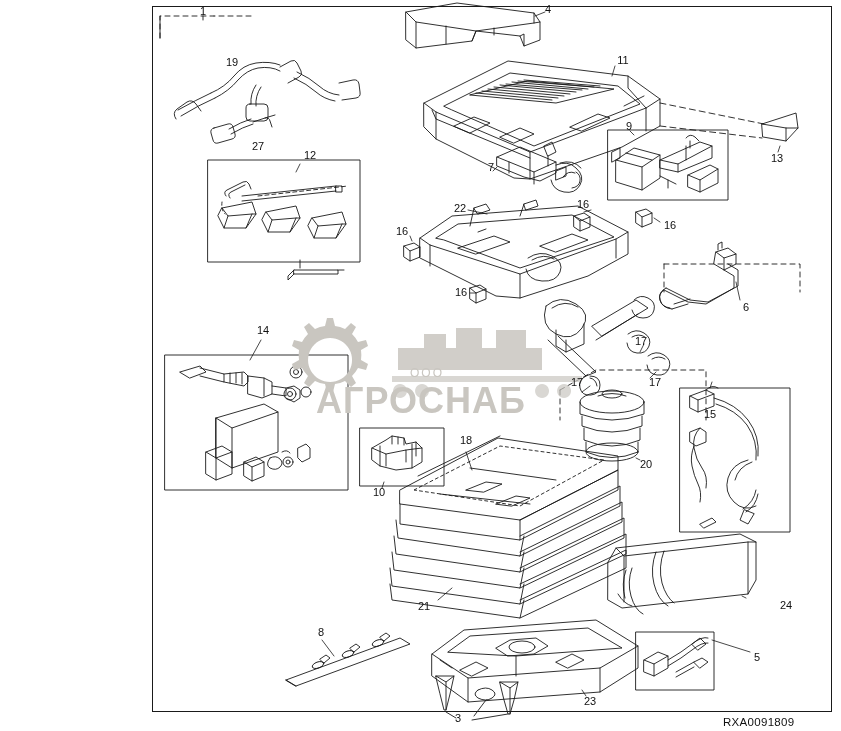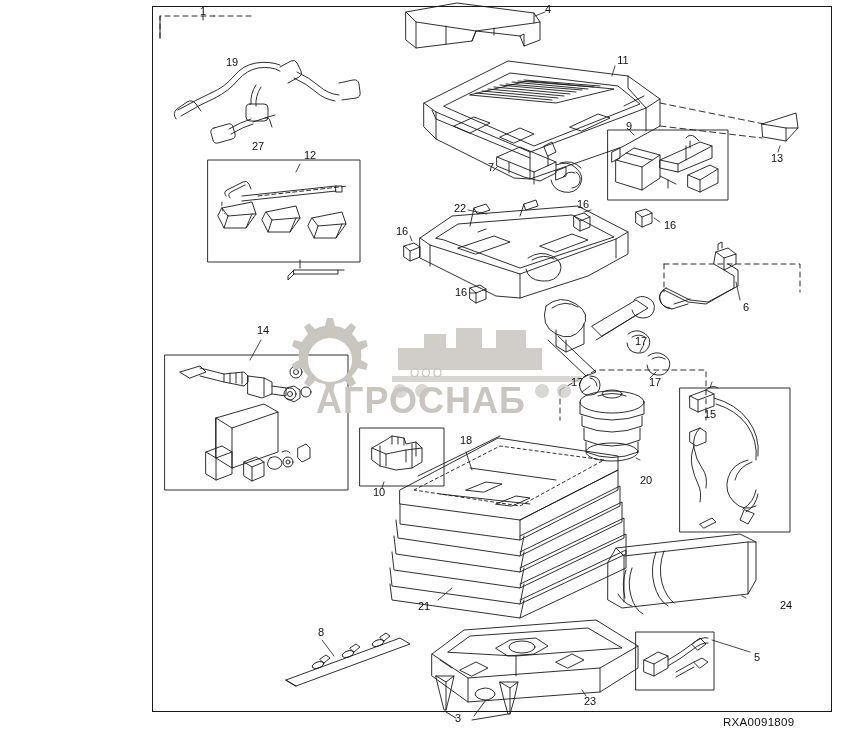--- a/index.html
+++ b/index.html
@@ -515,21 +515,21 @@
       <div class="callout" style="left: 670px; top: 225px;">16</div>
       <div class="callout" style="left: 402px; top: 231px;">16</div>
       <div class="callout" style="left: 461px; top: 292px;">16</div>
       <div class="callout" style="left: 746px; top: 307px;">6</div>
       <div class="callout" style="left: 263px; top: 330px;">14</div>
       <div class="callout" style="left: 641px; top: 341px;">17</div>
       <div class="callout" style="left: 577px; top: 382px;">17</div>
       <div class="callout" style="left: 655px; top: 382px;">17</div>
       <div class="callout" style="left: 710px; top: 378px; margin-top: 36px;">15</div>
       <div class="callout" style="left: 466px; top: 440px;">18</div>
-      <div class="callout" style="left: 646px; top: 480px;">20</div>
+      <div class="callout" style="left: 646px; top: 464px;">20</div>
       <div class="callout" style="left: 379px; top: 492px;">10</div>
       <div class="callout" style="left: 424px; top: 606px;">21</div>
       <div class="callout" style="left: 786px; top: 605px;">24</div>
       <div class="callout" style="left: 321px; top: 632px;">8</div>
       <div class="callout" style="left: 757px; top: 657px;">5</div>
       <div class="callout" style="left: 590px; top: 701px;">23</div>
       <div class="callout" style="left: 458px; top: 718px;">3</div>
     </div>
 
   <div class="partcode" style="left:723px; top:716px;">RXA0091809</div>

